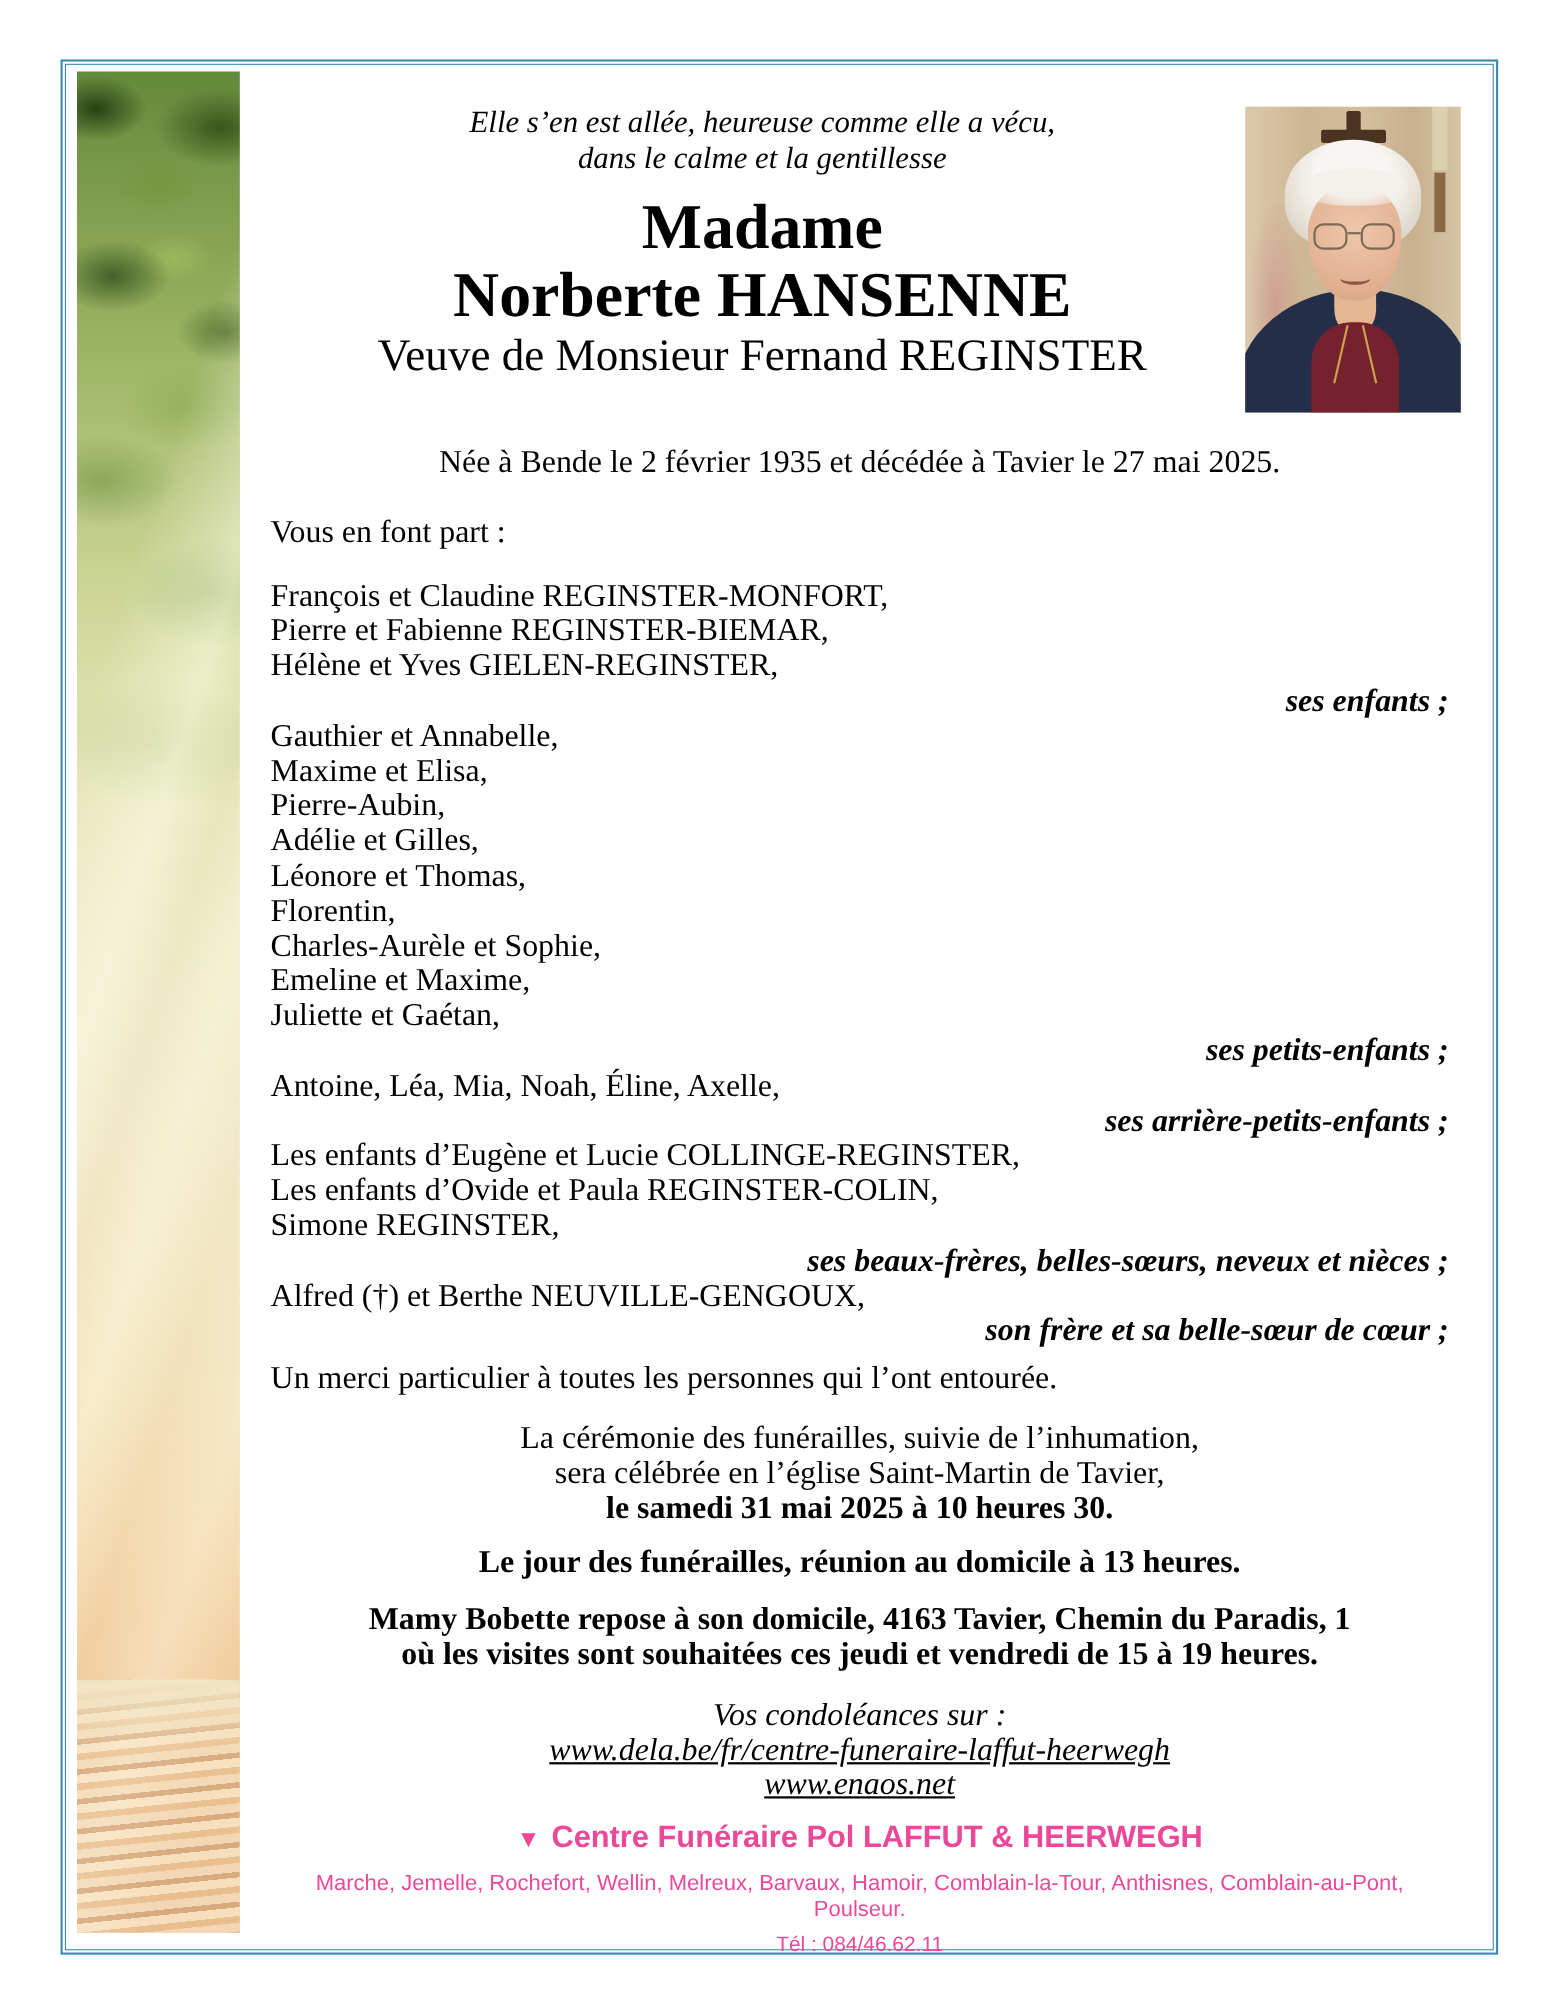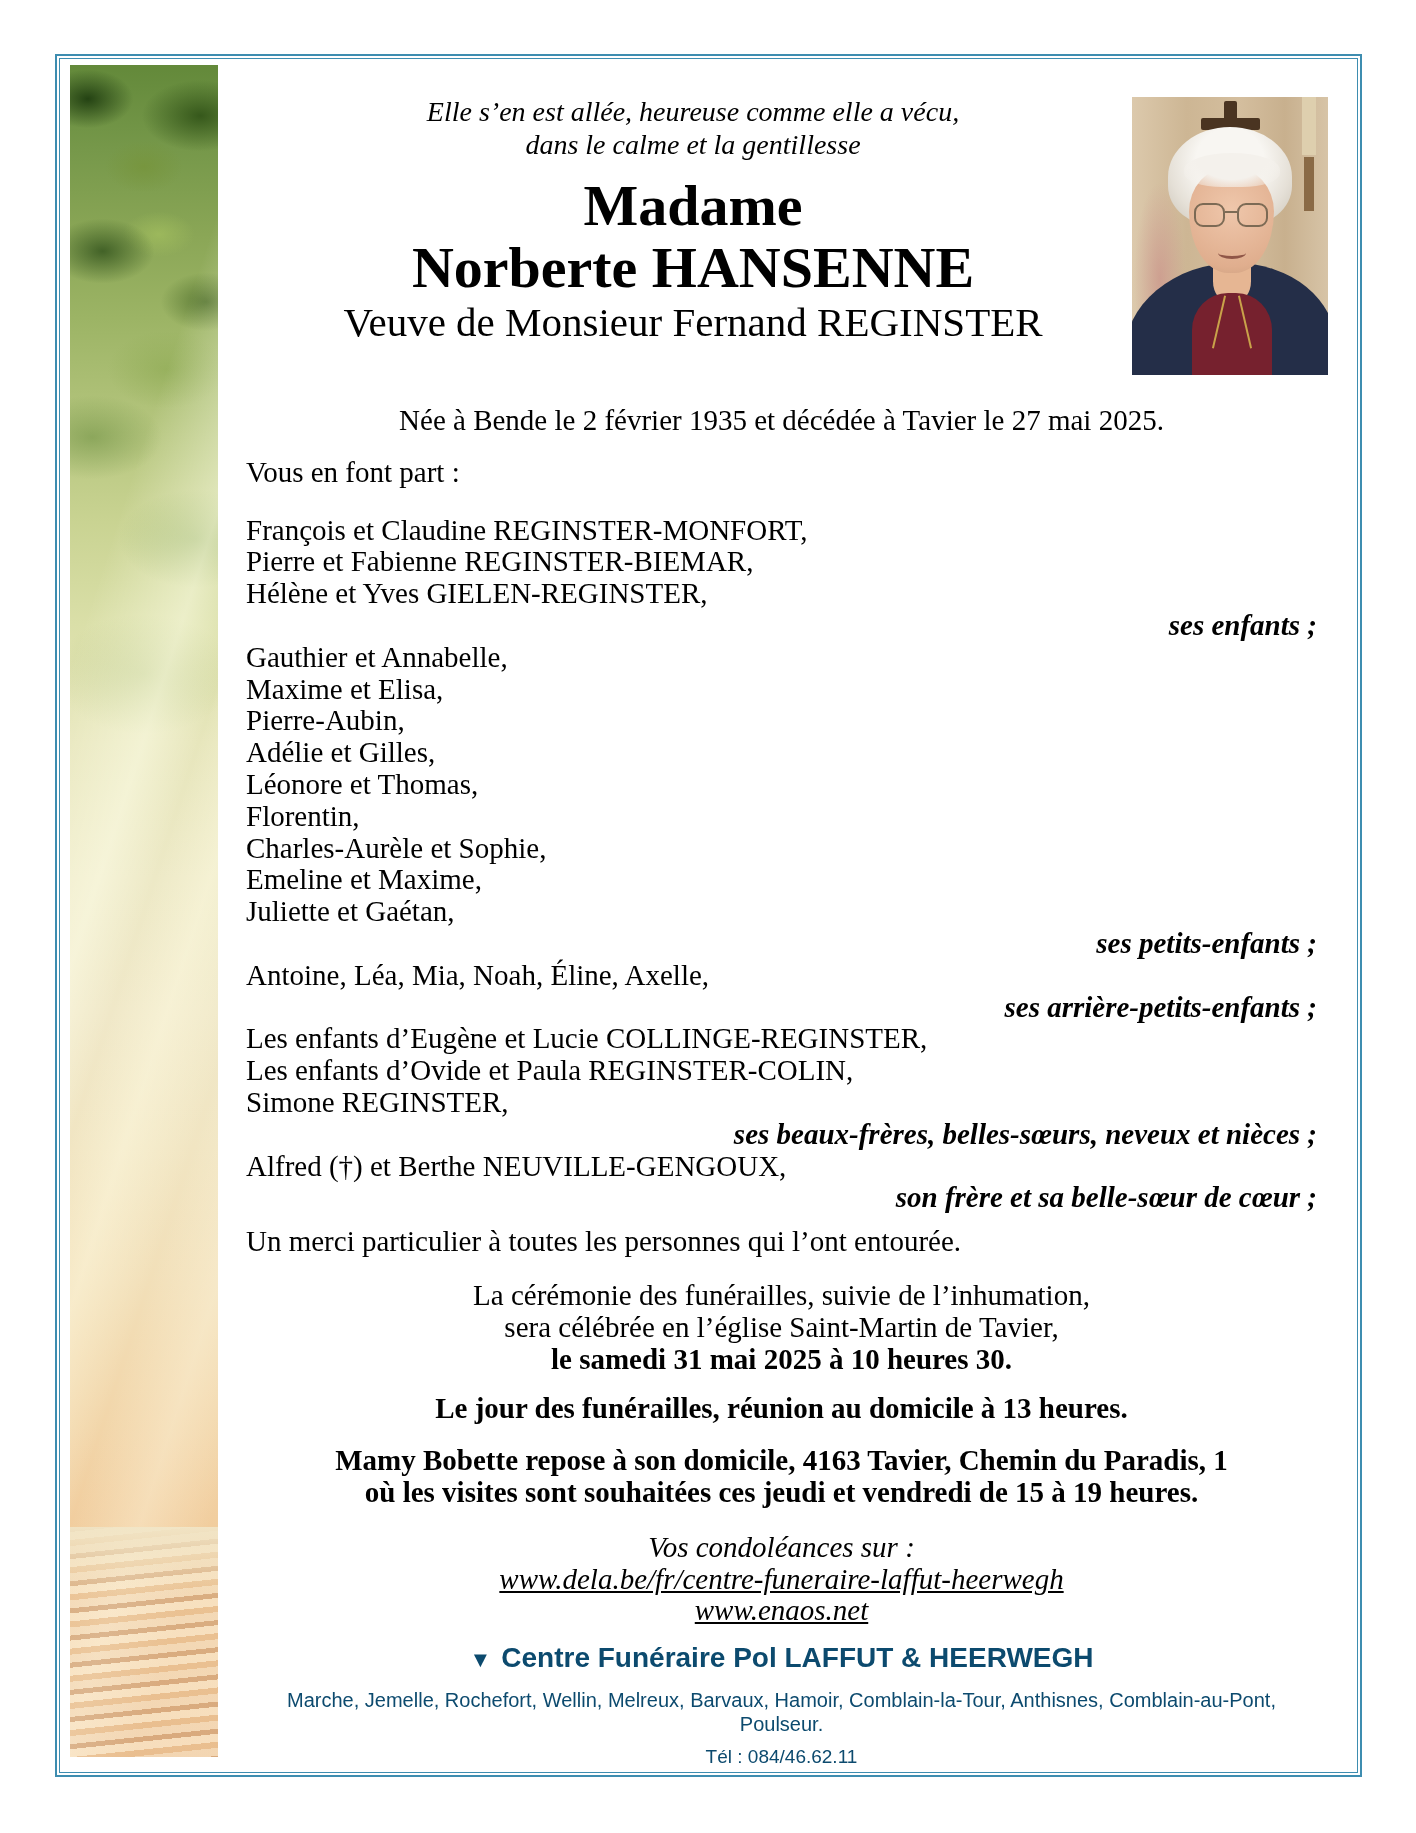--- a/index.html
+++ b/index.html
@@ -90,32 +90,32 @@
 
   
   .content { position:absolute; left:246px; top:0; width:1071px; }
   .header-block { width:894px; padding-top:95px; text-align:center; }
   .ep { font-size:28px; line-height:33px; font-style:italic; }
   .title { font-size:58px; line-height:62px; font-weight:bold; }
   .title.first { margin-top:14px; }
   .subtitle { font-size:41px; line-height:46px; font-weight:normal; }
   .ln { font-size:29px; line-height:31.8px; }
   .life { margin-top:60px; text-align:center; }
-  .intro { margin-top:20px; }
+  .intro { margin-top:32px; }
   .list { margin-top:26px; }
   .lab { font-weight:bold; font-style:italic; text-align:right; }
   .thanks { margin-top:12px; }
   .cer { margin-top:22px; text-align:center; }
   .bold { font-weight:bold;font-family:Liberation Serif, serif; }
   .jour { margin-top:18px; text-align:center; }
   .mamy { margin-top:20px; text-align:center; }
   .condol { margin-top:23px; text-align:center; }
   .ital { font-style:italic; }
   .link { color:#000000; font-style:italic; text-decoration:underline; display:block; }
-  .fh { text-align:center; font-family:"Liberation Sans", sans-serif; color:#0c4a6e; }
+  .fh { text-align:center; font-family:"Liberation Sans", sans-serif; color:#ec4899; }
   .fh-name { margin-top:16px; font-size:28px; line-height:30px; font-weight:bold; }
   .fh-logo { font-size:22px; margin-right:10px; }
   .fh-towns { margin-top:13px; font-size:20px; line-height:24px; }
   .fh-tel { margin-top:10px; font-size:19px; line-height:22px; }
 </style>
 </head>
 <body>
 
 <div class="page">
   <div class="frame">

